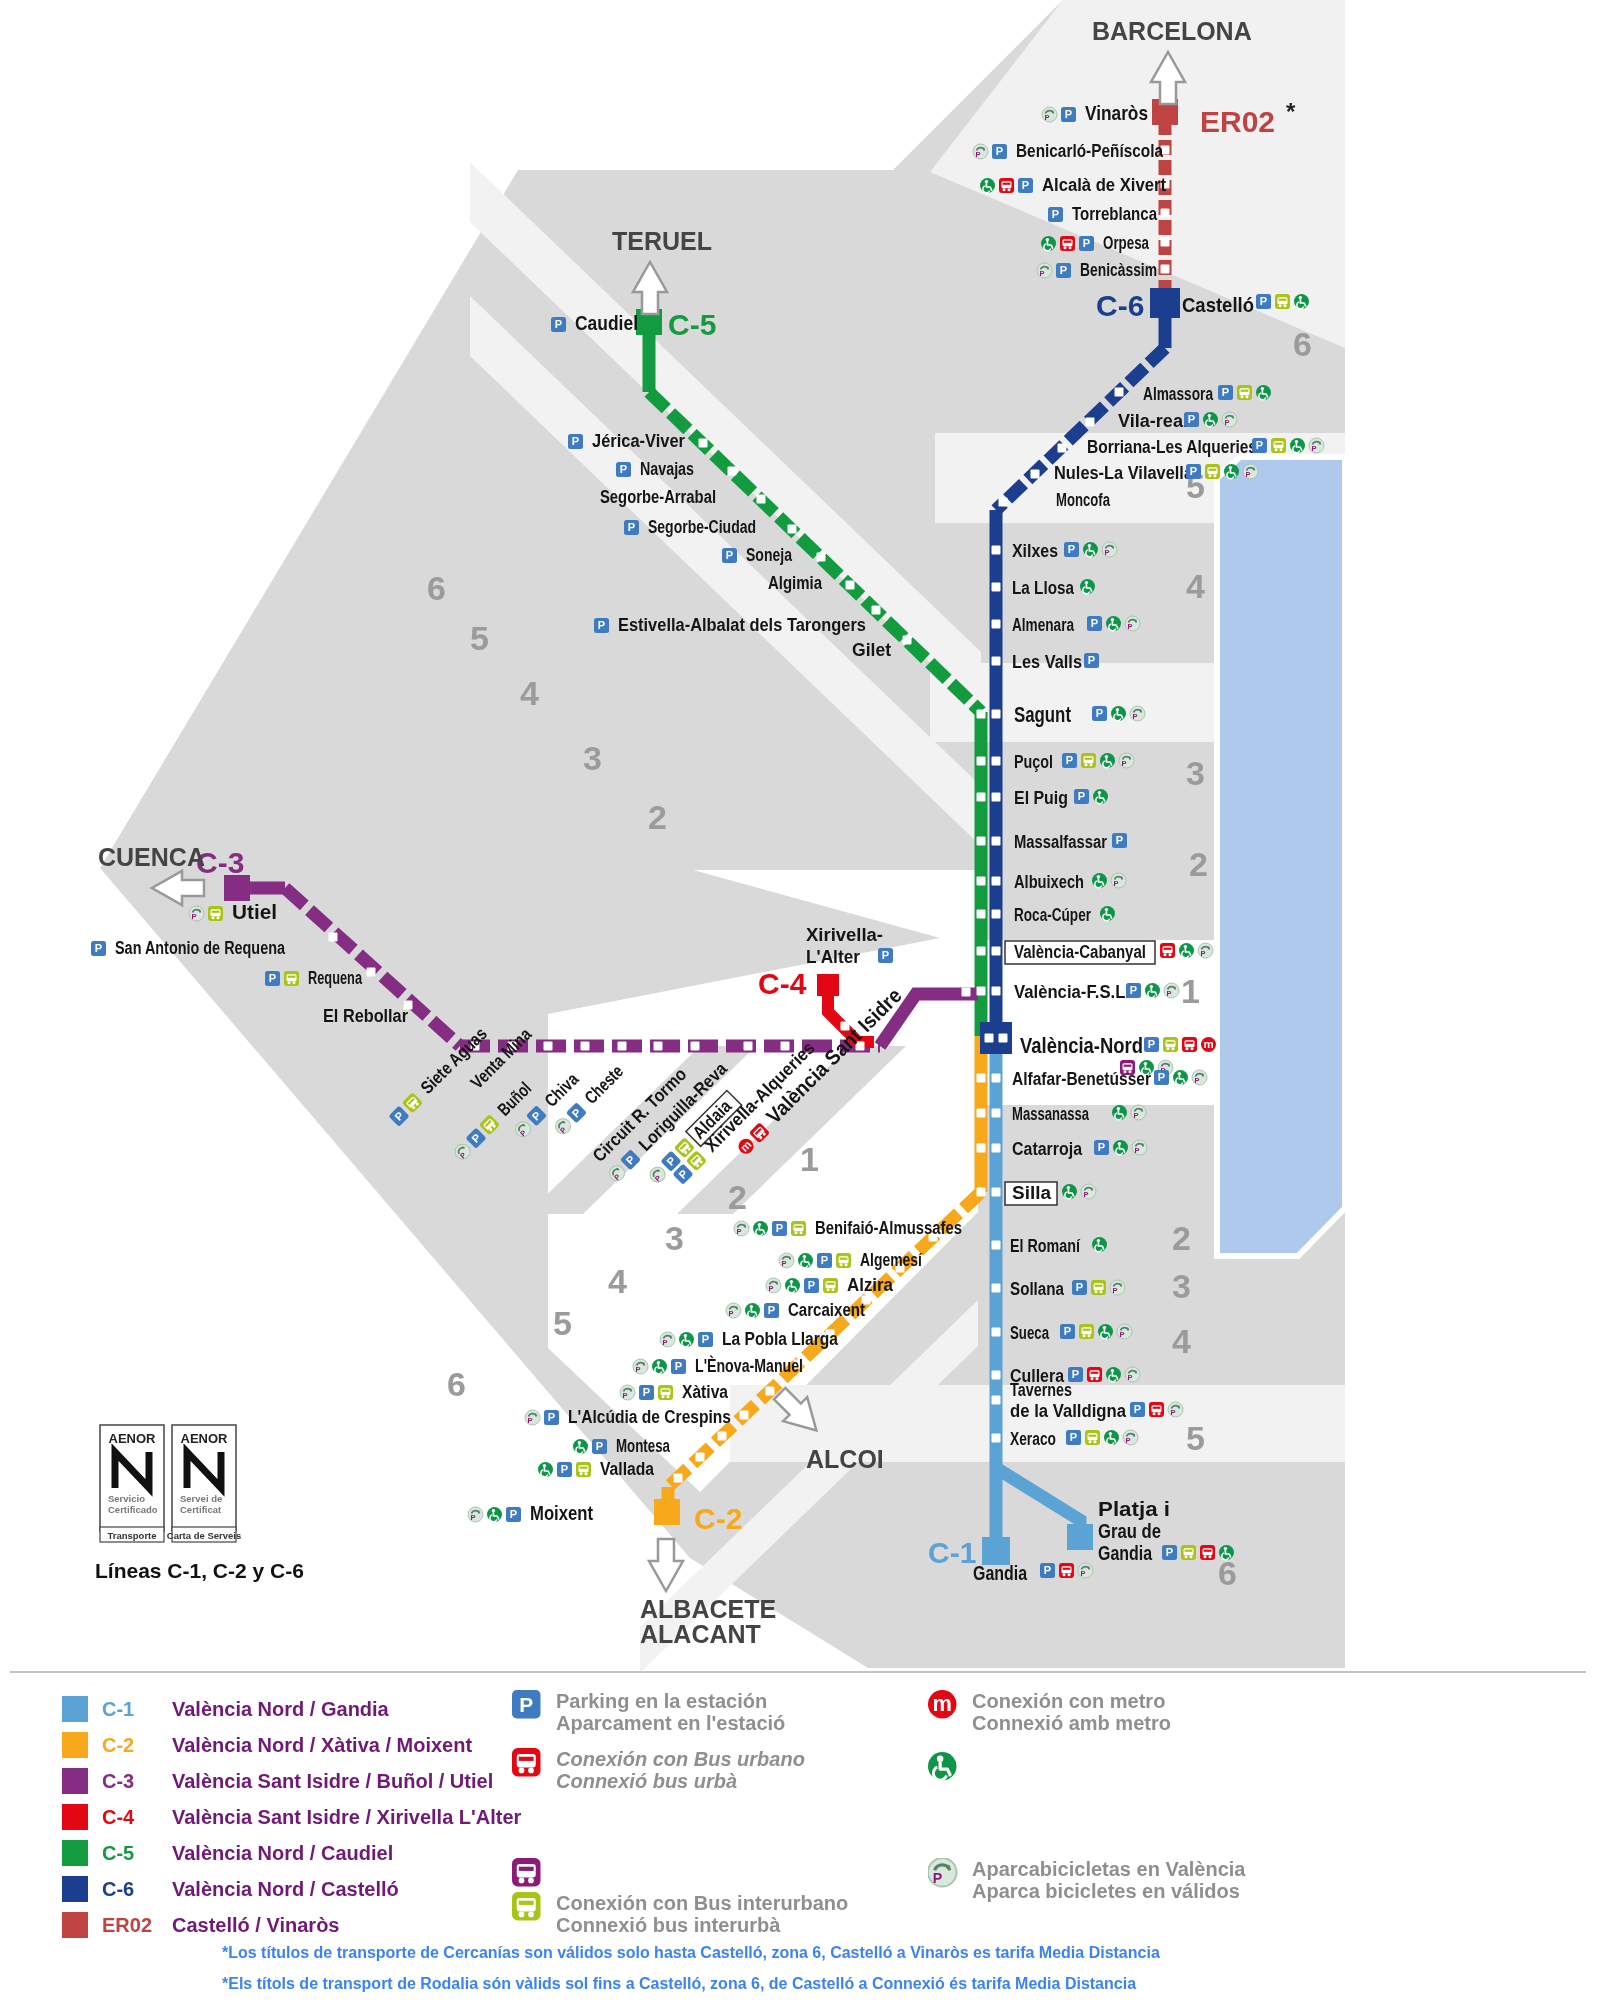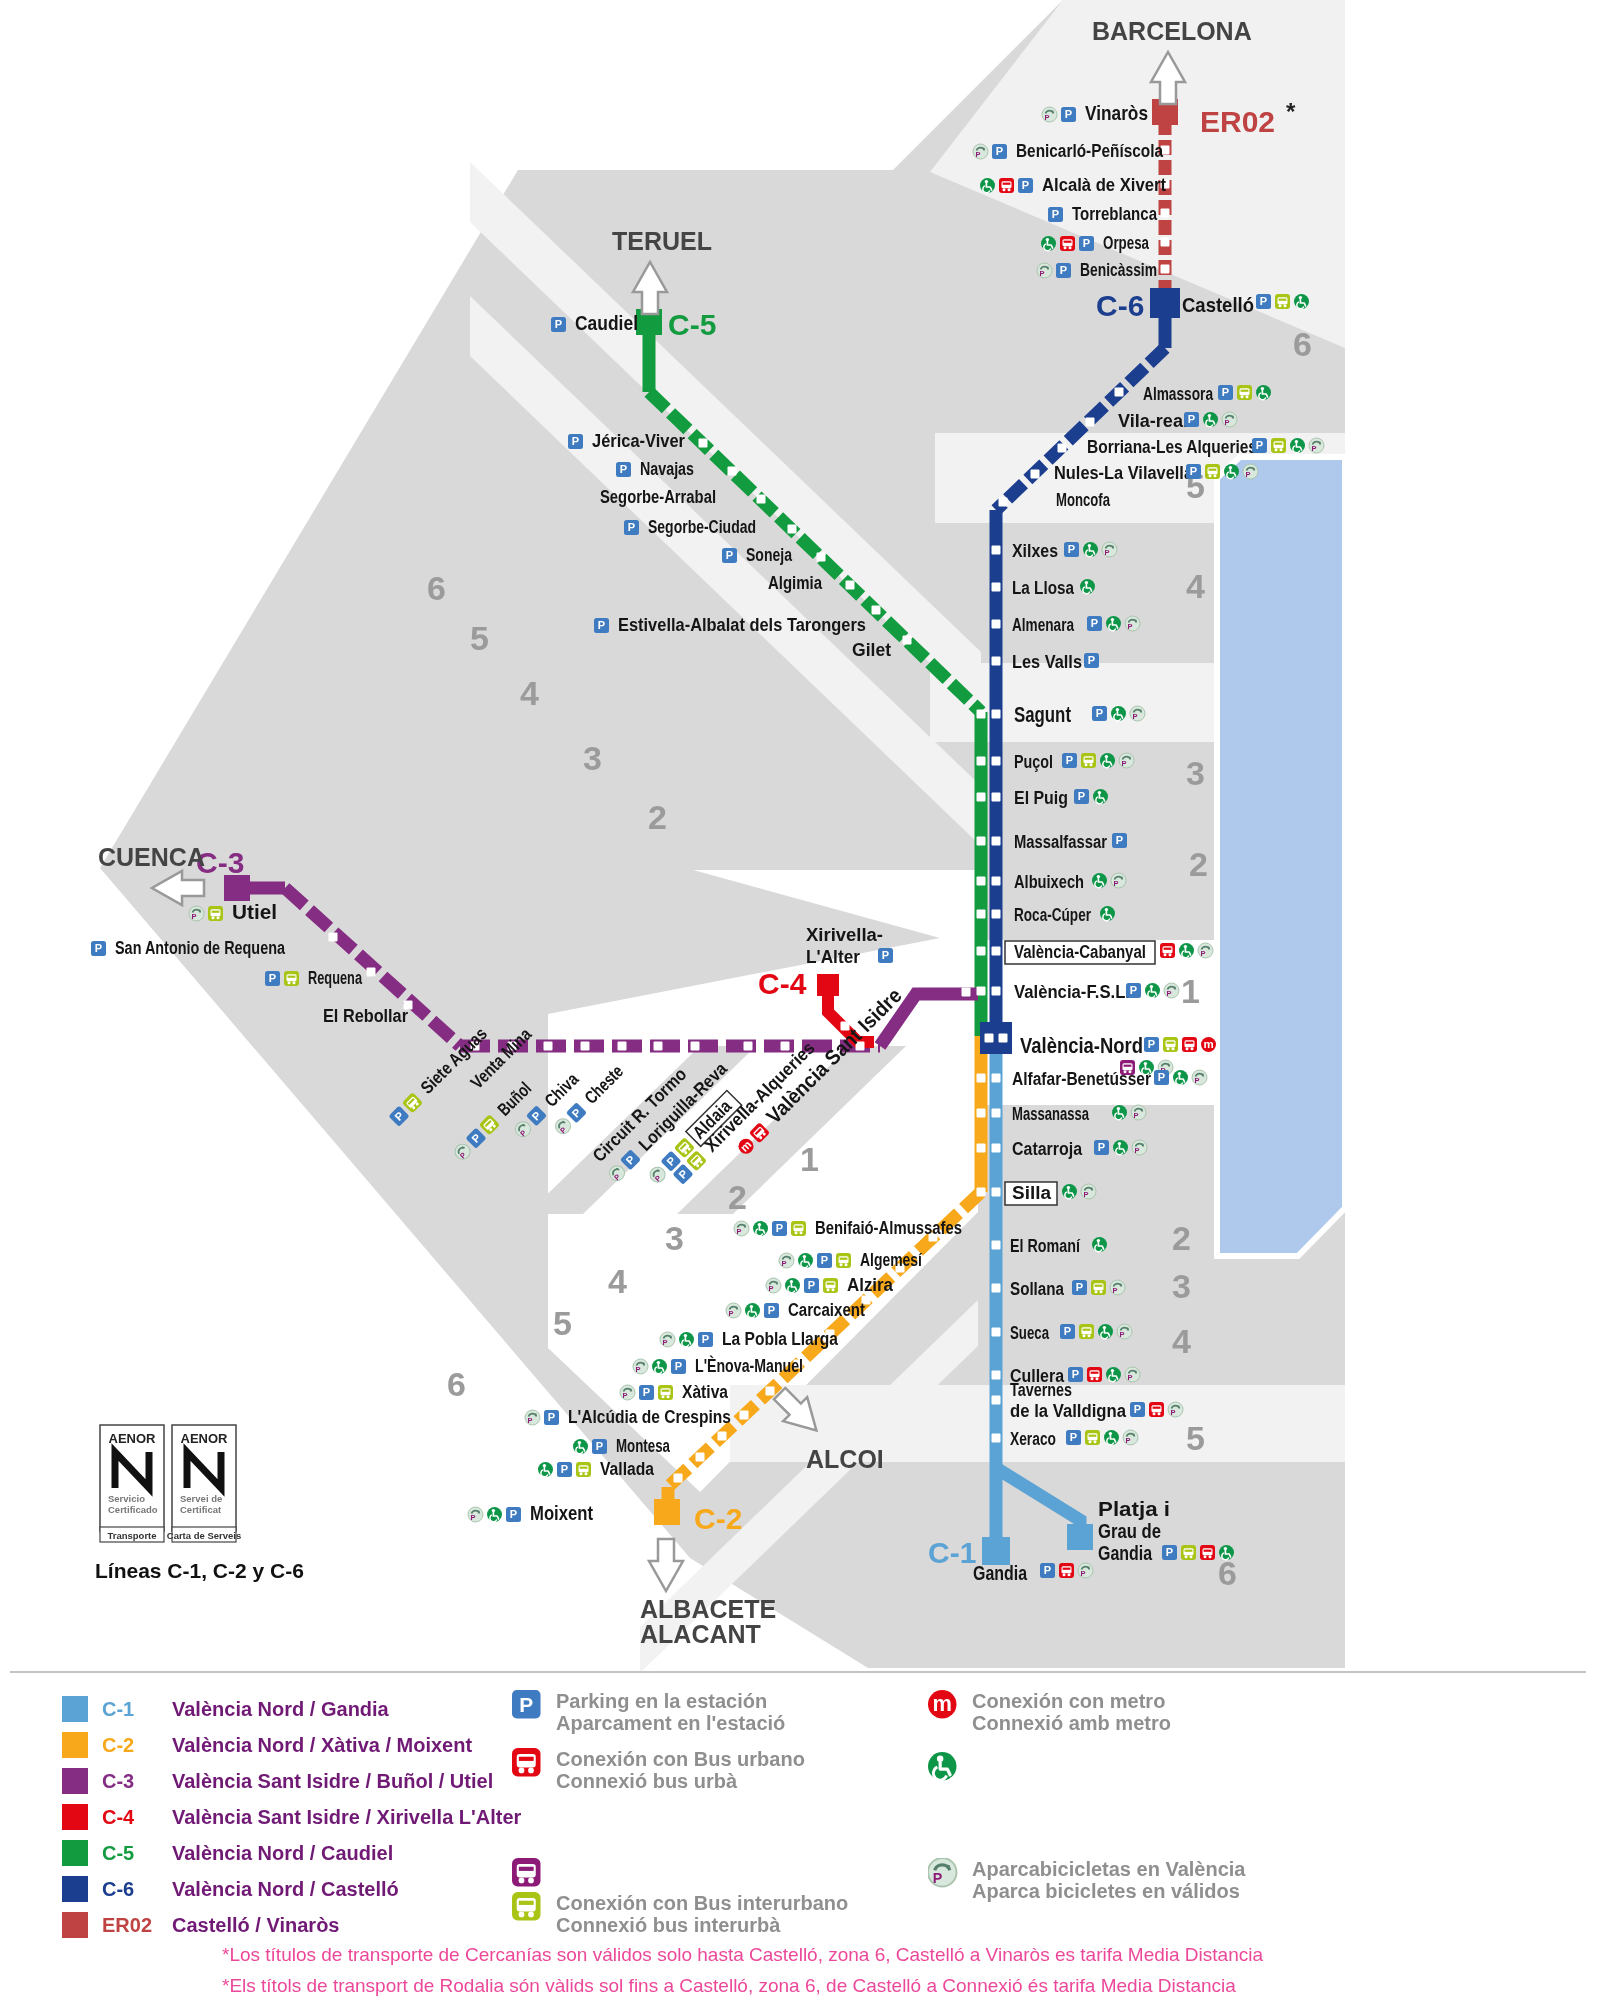--- a/index.html
+++ b/index.html
@@ -7,21 +7,21 @@
   #stage{position:absolute;inset:0;}
   #map{position:absolute;top:0;left:0;}
   #sep{position:absolute;top:1671px;left:10px;right:14px;height:2px;background:#c4c4c4;}
   #legend{position:absolute;top:0;left:0;width:1600px;height:2010px;pointer-events:none;}
   .lrow{position:absolute;display:flex;align-items:center;gap:14px;}
   .chip{width:26px;height:26px;display:inline-block;}
   .lid{font-weight:bold;font-size:20px;width:56px;display:inline-block;}
   .lname{font-weight:bold;font-size:20px;color:#701a75;white-space:nowrap;}
   .sym{position:absolute;display:flex;gap:14px;align-items:flex-start;}
   .slines{font-weight:bold;font-size:20px;color:#8f8f8f;line-height:22px;white-space:nowrap;}
-  .fnote{position:absolute;left:222px;font-weight:normal;font-size:19px;color:#ec4899;white-space:nowrap;}
+  .fnote{position:absolute;left:222px;font-weight:bold;font-size:16px;color:#3b82f6;white-space:nowrap;}
   #fn1{top:1944px;} #fn2{top:1975px;}
 </style>
 </head>
 <body>
 
 <div id="stage">
   <svg id="map" width="1600" height="1672" viewBox="0 0 1600 1672">
       <g>
         <polygon points="518,170 893,170 1063,0 1345,0 1345,1668 868,1668 690,1558 100,868" fill="#D9D9D9"></polygon>
         <polygon points="1063,0 1345,0 1345,348 930,172" fill="#F1F1F1"></polygon>
@@ -1378,21 +1378,21 @@
               <rect x="0" y="0" width="15" height="15" rx="2.5" fill="#3E7BC0"></rect>
               <text x="7.5" y="11.4" text-anchor="middle" font-size="11" font-weight="bold" fill="#fff">P</text>
             </g>
           </g>
         </svg>
         <div class="slines">
           <div>Parking en la estación</div>
           <div>Aparcament en l'estació</div>
         </div>
       </div>
-      <div class="sym" style="left: 512px; top: 1748px;">
+      <div class="sym" style="left: 512px; top: 1748px; font-style: italic;">
         <svg width="30" height="30">
           <g transform="scale(1.8)"></g>
           <g transform="scale(1.9)">
             <g transform="translate(0 0)">
               <rect x="0" y="0" width="15" height="15" rx="3" fill="#E30613"></rect>
               <rect x="2.5" y="3.2" width="10" height="7" rx="1.5" fill="#fff"></rect>
               <rect x="3.6" y="4.6" width="7.8" height="2.2" fill="#E30613"></rect>
               <circle cx="5" cy="11.8" r="1.5" fill="#fff"></circle>
               <circle cx="10" cy="11.8" r="1.5" fill="#fff"></circle>
             </g>

